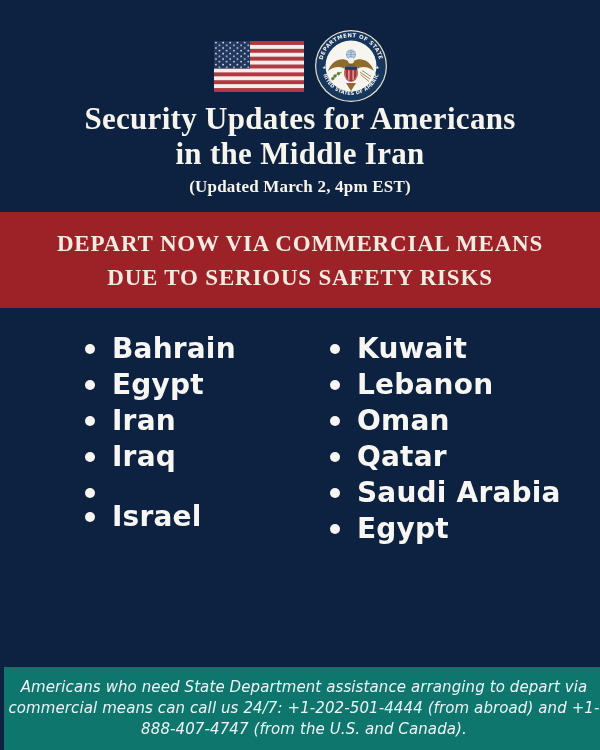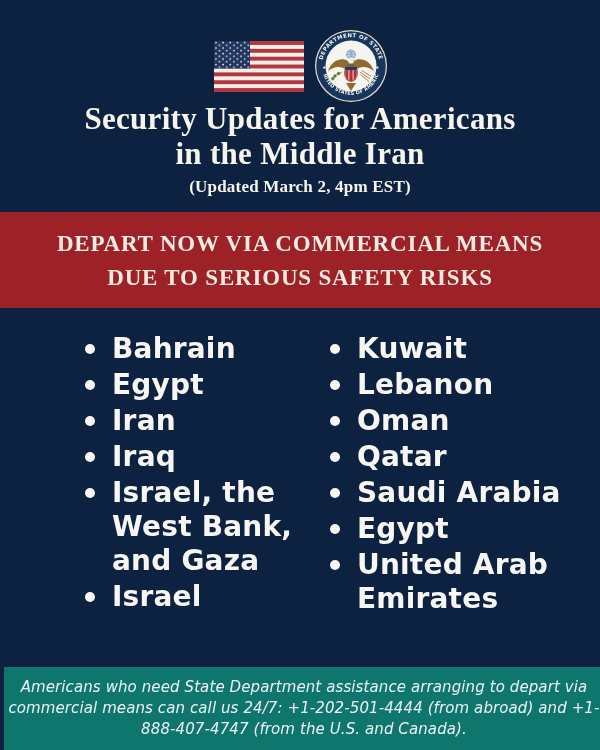--- a/index.html
+++ b/index.html
@@ -216,23 +216,20 @@
       <li class="country-item">
         <span class="bullet-dot"></span>
         <span class="country-label">Iran</span>
       </li>
       <li class="country-item">
         <span class="bullet-dot"></span>
         <span class="country-label">Iraq</span>
       </li>
       <li class="country-item">
         <span class="bullet-dot"></span>
-        <span class="country-label">Israel, the
-West Bank,
-and Gaza</span>
       </li>
       <li class="country-item">
         <span class="bullet-dot"></span>
         <span class="country-label">Israel</span>
       </li>
     </ul>
     <ul class="country-col col-right">
       <li class="country-item">
         <span class="bullet-dot"></span>
         <span class="country-label">Kuwait</span>
@@ -249,25 +246,20 @@
         <span class="bullet-dot"></span>
         <span class="country-label">Qatar</span>
       </li>
       <li class="country-item">
         <span class="bullet-dot"></span>
         <span class="country-label">Saudi Arabia</span>
       </li>
       <li class="country-item">
         <span class="bullet-dot"></span>
         <span class="country-label">Egypt</span>
-      </li>
-      <li class="country-item">
-        <span class="bullet-dot"></span>
-        <span class="country-label">United Arab
-Emirates</span>
       </li>
     </ul>
   </div>
 
   <div class="footer">
     <div>Americans who need State Department assistance arranging to depart via
 commercial means can call us 24/7: +1-202-501-4444 (from abroad) and +1-
 888-407-4747 (from the U.S. and Canada).</div>
   </div>
 

